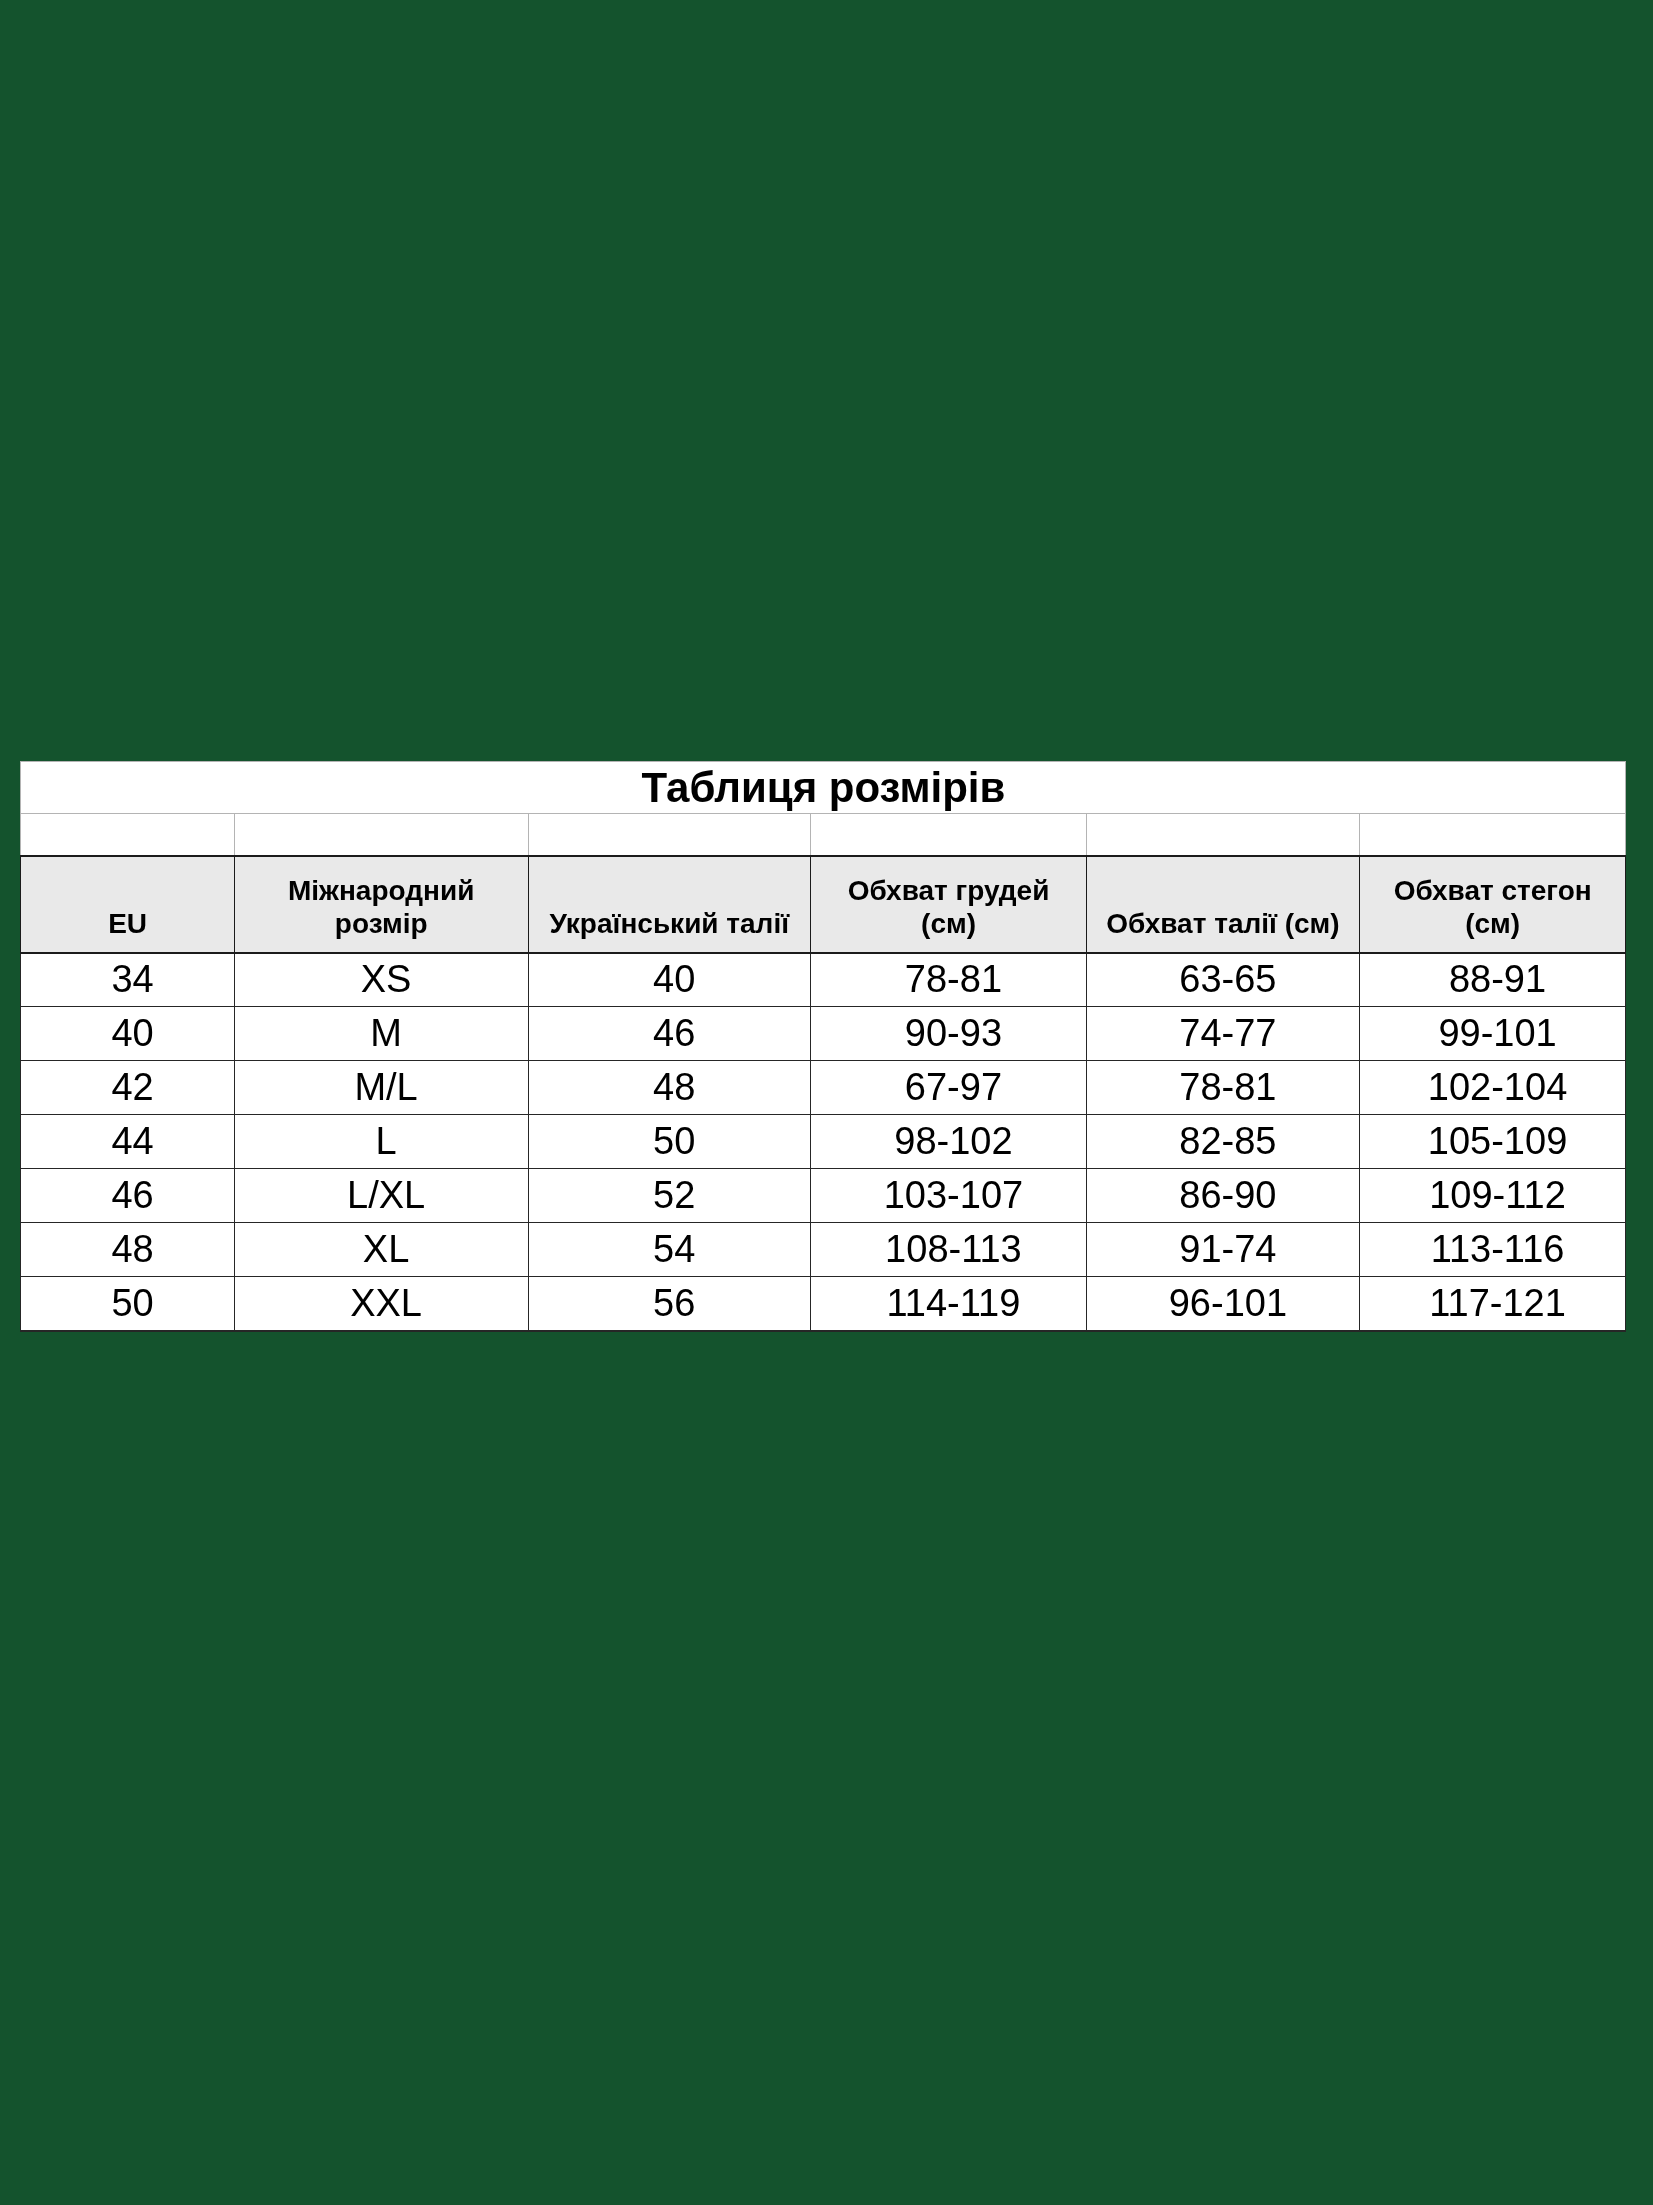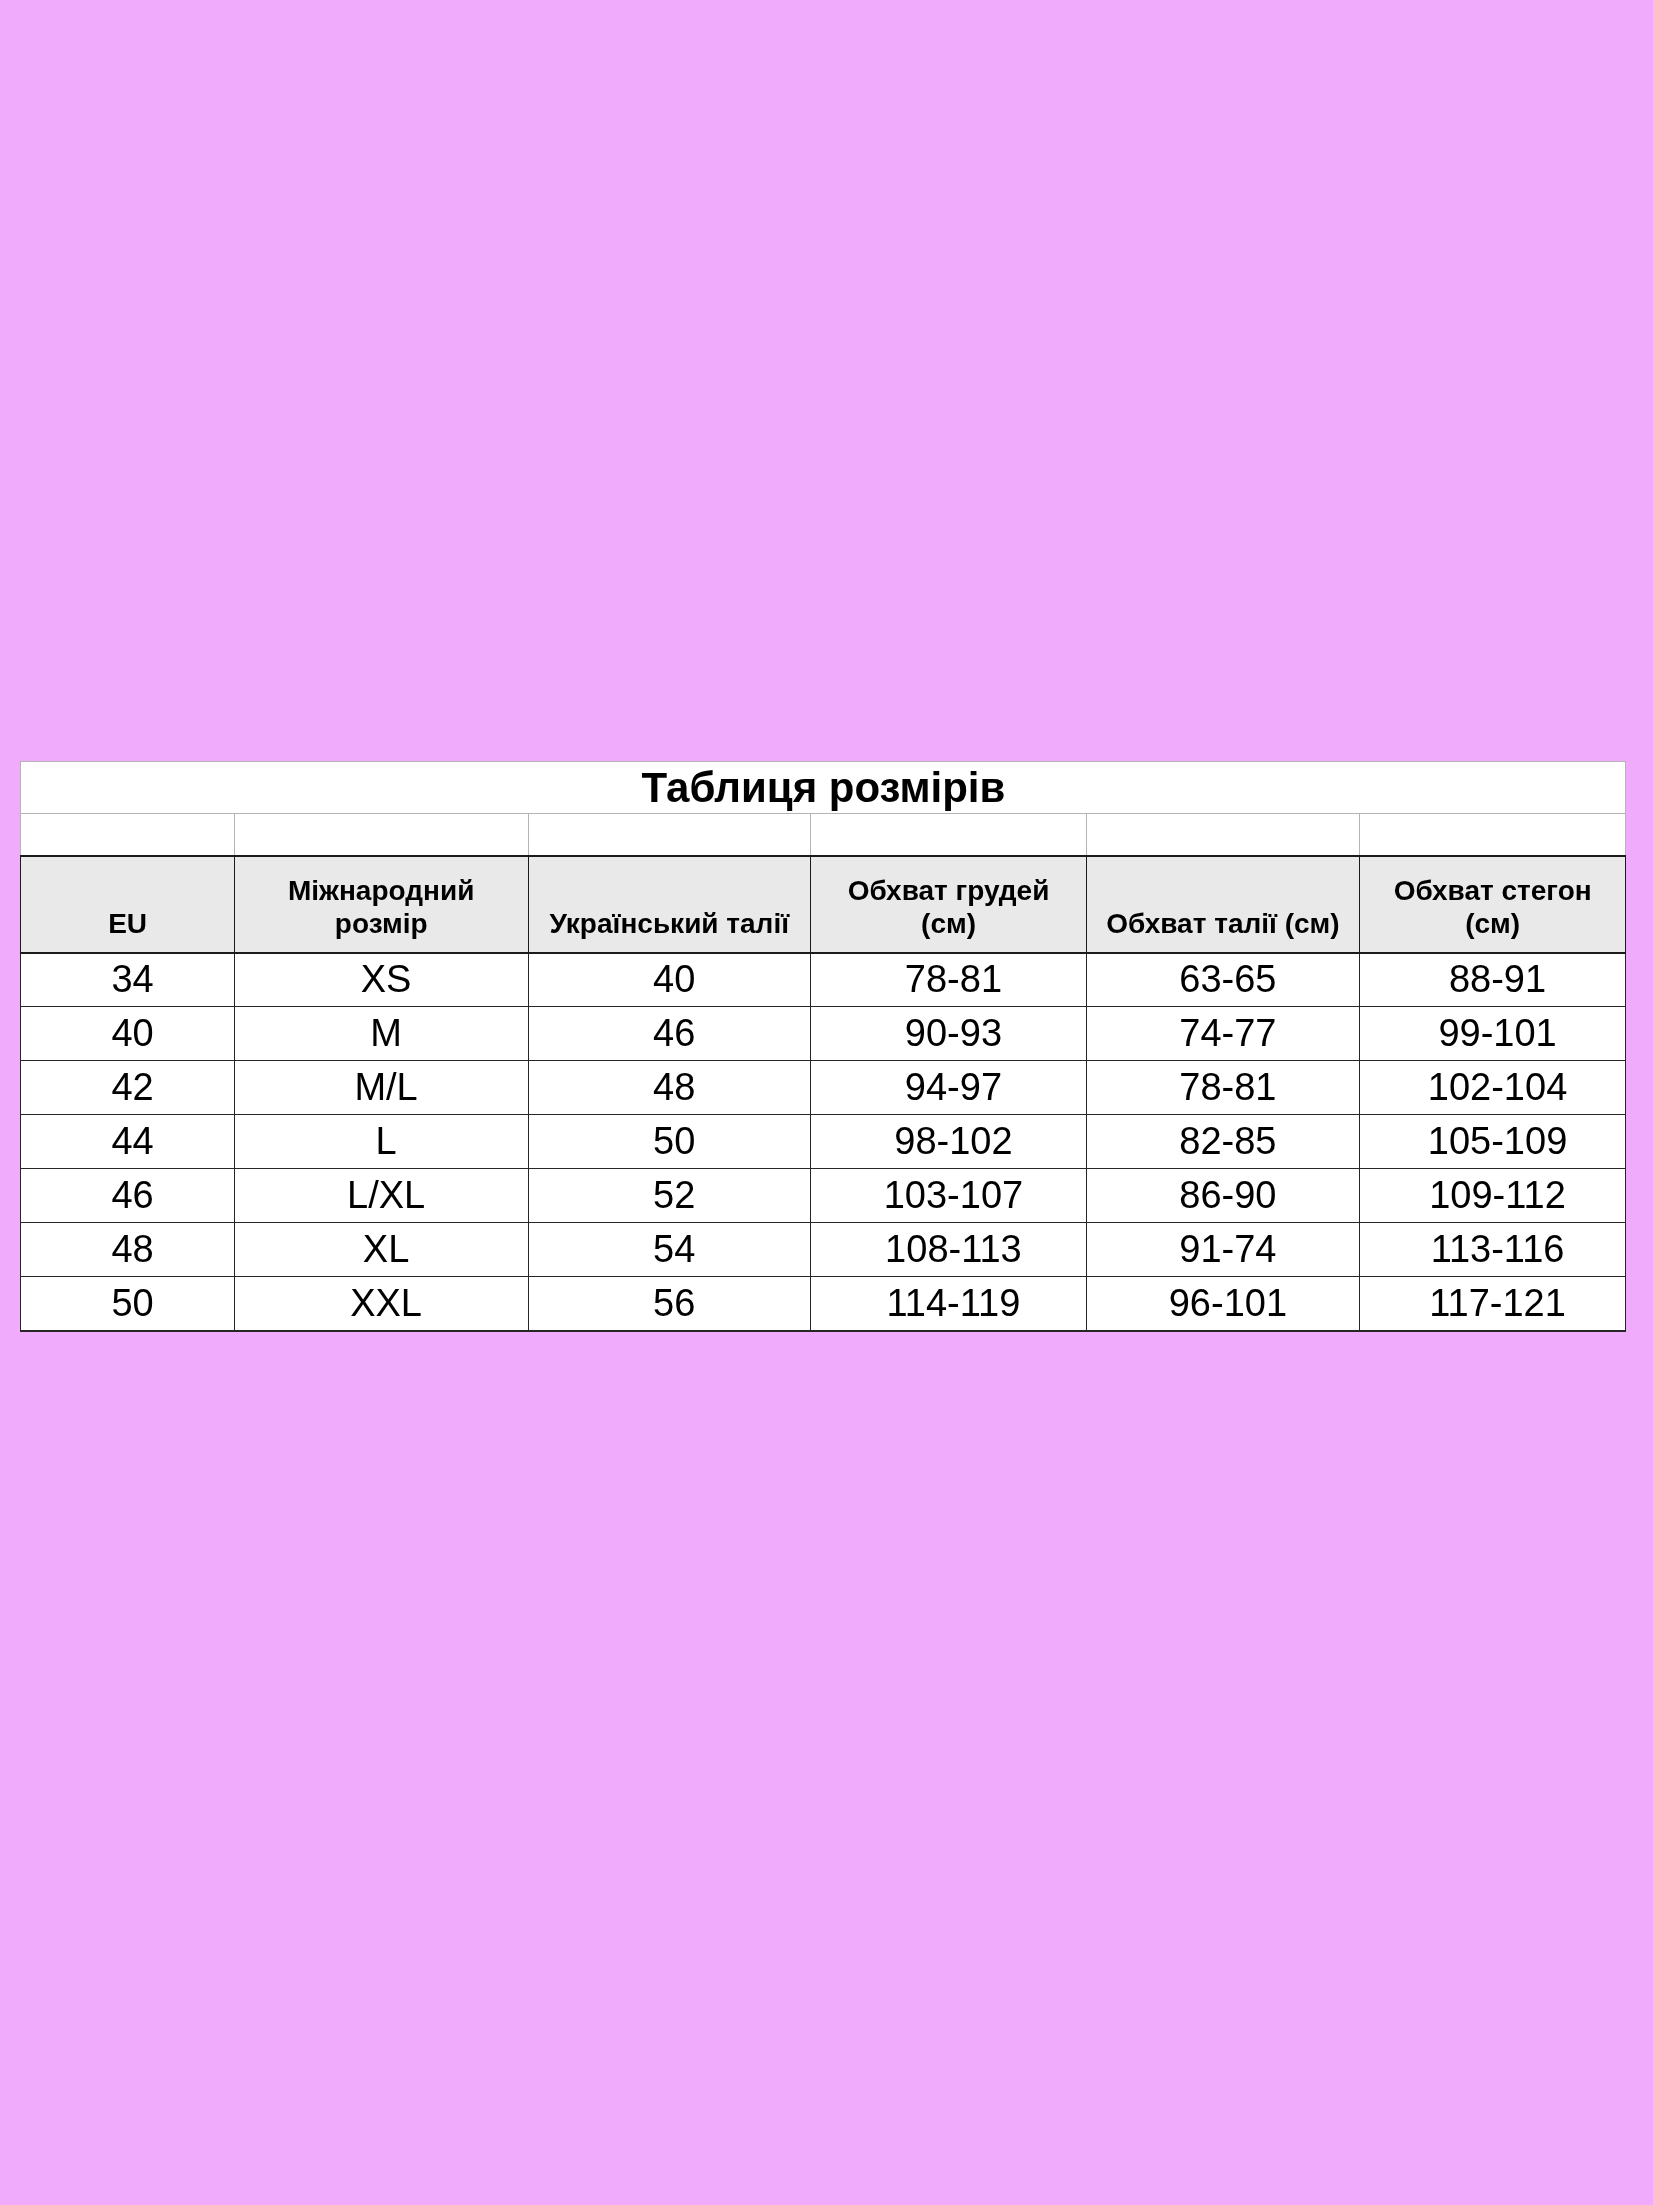--- a/index.html
+++ b/index.html
@@ -5,21 +5,21 @@
   * { margin: 0; padding: 0; box-sizing: border-box; }
   html, body {
     width: 1654px; height: 2205px;
     background: #ffffff;
     font-family: "Liberation Sans", sans-serif;
     color: #000000;
   }
   .page {
     position: relative;
     width: 1654px; height: 2205px;
-    background: #f0abfc;
+    background: #14532d;
     overflow: hidden;
   }
   table.size-table {
     position: absolute;
     left: 20.4px; top: 761px;
     width: 1606px;
     border-collapse: collapse;
     table-layout: fixed;
   }
   
@@ -117,21 +117,21 @@
       <td>M</td>
       <td>46</td>
       <td>90-93</td>
       <td>74-77</td>
       <td>99-101</td>
     </tr>
     <tr class="data-row">
       <td>42</td>
       <td>M/L</td>
       <td>48</td>
-      <td>94-97</td>
+      <td>67-97</td>
       <td>78-81</td>
       <td>102-104</td>
     </tr>
     <tr class="data-row">
       <td>44</td>
       <td>L</td>
       <td>50</td>
       <td>98-102</td>
       <td>82-85</td>
       <td>105-109</td>

